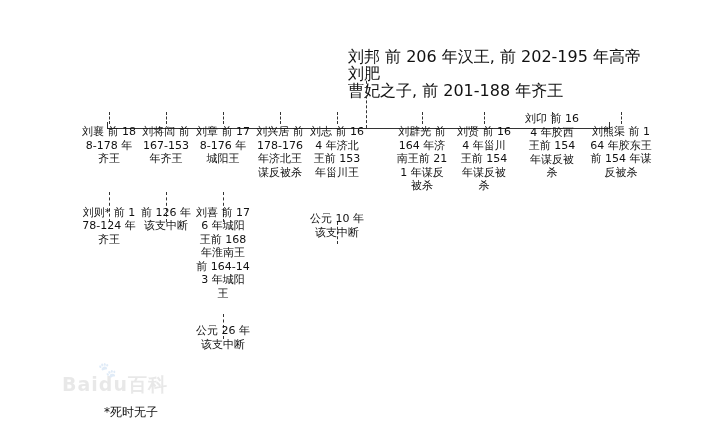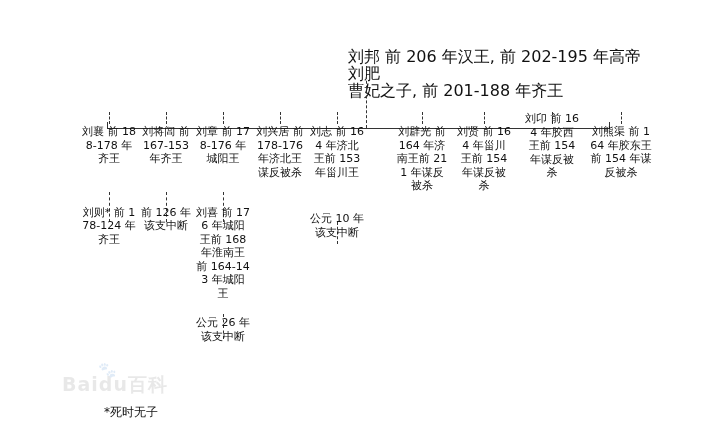--- a/index.html
+++ b/index.html
@@ -141,21 +141,21 @@
     <div class="drop" style="top:80px;height:30px;"></div>
     <div class="node" style="margin-top:40px;">前 126 年该支中断</div>
   </div>
 
   <div class="col" style="left:196px;">
     <div class="drop" style="height:12px;"></div>
     <div class="node" style="margin-top:13px;">刘章 前 178-176 年城阳王</div>
     <div class="drop" style="top:80px;height:30px;"></div>
     <div class="node" style="margin-top:40px;">刘喜 前 176 年城阳王前 168 年淮南王前 164-143 年城阳王</div>
     <div class="drop" style="top:202px;height:25px;"></div>
-    <div class="node" style="margin-top:16px;">公元 26 年该支中断</div>
+    <div class="node" style="margin-top:24px;">公元 26 年该支中断</div>
   </div>
 
   <div class="col" style="left:253px;">
     <div class="drop" style="height:12px;"></div>
     <div class="node" style="margin-top:13px;">刘兴居 前 178-176 年济北王谋反被杀</div>
   </div>
 
   <div class="col" style="left:310px;">
     <div class="drop" style="height:12px;"></div>
     <div class="node" style="margin-top:13px;">刘志 前 164 年济北王前 153 年甾川王</div>

